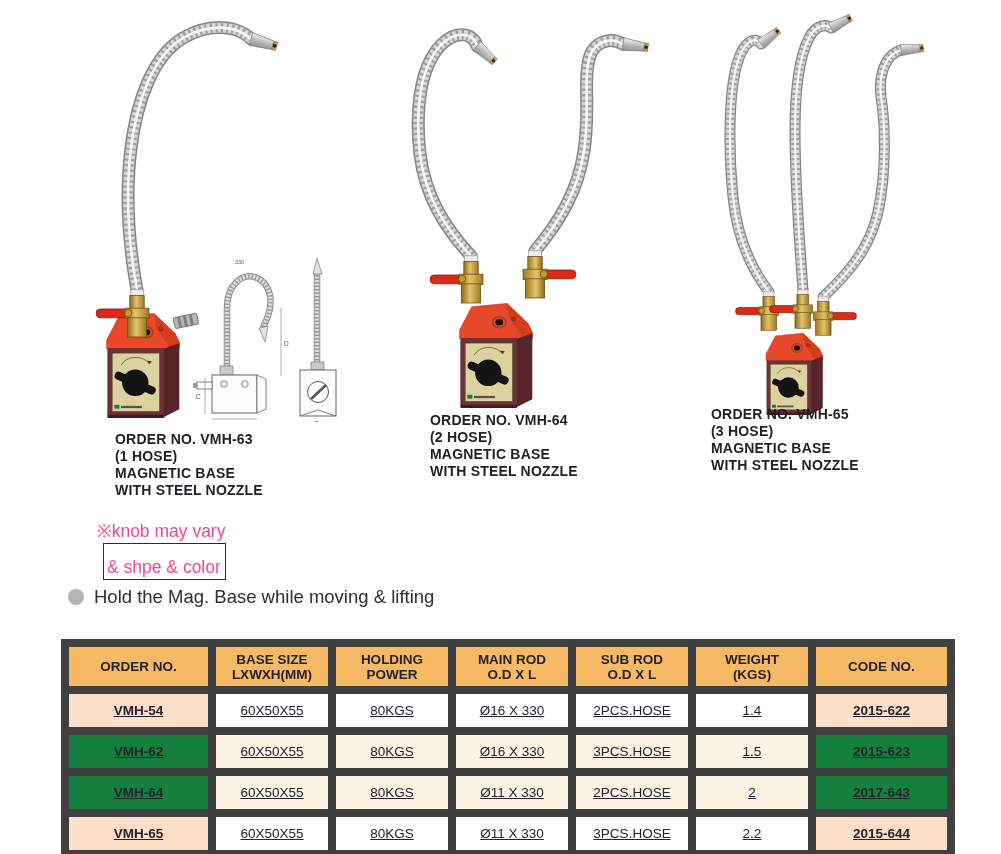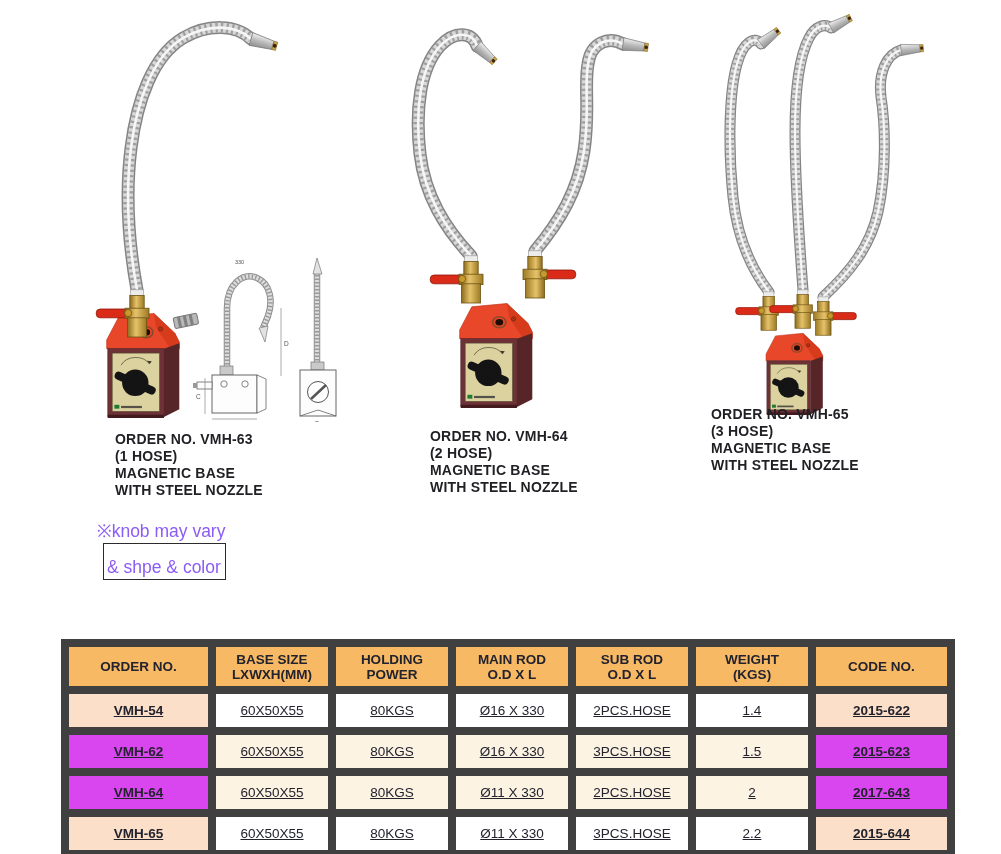--- a/index.html
+++ b/index.html
@@ -5,21 +5,21 @@
   html,body{margin:0;padding:0;background:#ffffff;}
   .page{
     position:relative;width:1001px;height:854px;background:#ffffff;
     font-family:"Liberation Sans",sans-serif;overflow:hidden;
   }
   .pfig{position:absolute;}
   .plabel{
     position:absolute;font-weight:bold;font-size:14px;line-height:17px;
     white-space:pre-line;color:#1f1f24;letter-spacing:.2px;
   }
-  .knob-note{position:absolute;left:97px;top:520px;font-size:17.5px;color:#8b5cf6;line-height:22px;}
+  .knob-note{position:absolute;left:97px;top:520px;font-size:17.5px;color:#ec4899;line-height:22px;}
   .knob-note .boxed{
     display:inline-block;border:1.4px solid #2b2b2b;padding:12px 4px 1px 3px;margin-left:6px;margin-top:1px;
   }
   .hold-note{
     position:absolute;left:68px;top:586px;display:flex;align-items:center;gap:10px;
     font-size:18.5px;color:#2e2e2e;
   }
   .bullet{width:16px;height:16px;border-radius:50%;background:#b5b5b5;flex:0 0 auto;}
   table.spec{
     position:absolute;left:61px;top:639px;width:886px;
@@ -27,21 +27,21 @@
     font-size:13.5px;color:#23232e;border:3px solid #161616;
   }
   .spec th,.spec td{border:8px solid #404040;text-align:center;vertical-align:middle;padding:0;overflow:hidden;}
   .spec th{
     background:#f8b964;font-weight:bold;height:39px;
     white-space:pre-line;line-height:15px;font-size:13.5px;
   }
   .spec td{height:33px;background:#ffffff;font-weight:normal;text-decoration:underline;}
   .spec td.accent{background:#fbdfc8;font-weight:bold;}
   .spec tr.stripe td{background:#fdf3e3;}
-  .spec tr.stripe td.accent{background:#d946ef;border-radius:7px;}
+  .spec tr.stripe td.accent{background:#15803d;border-radius:7px;}
   svg text{font-family:"Liberation Sans",sans-serif;}
 </style>
 </head>
 <body>
 
 <div class="page">
 
   <svg width="0" height="0" style="position:absolute" aria-hidden="true">
     <defs>
       <linearGradient id="brassG" x1="0" y1="0" x2="1" y2="0">
@@ -196,34 +196,38 @@
     <use href="#valve" transform="translate(151,291) scale(-0.65,0.65)"></use>
     <use href="#nozzle" transform="translate(66,42) rotate(-38) scale(0.8)"></use>
     <use href="#nozzle" transform="translate(136,26) rotate(-28) scale(0.8)"></use>
     <use href="#nozzle" transform="translate(206,48) rotate(-5) scale(0.8)"></use>
   </svg>
 
   <div class="plabel" style="left:115px;top:431px">ORDER NO. VMH-63
  (1 HOSE)
 MAGNETIC BASE
 WITH STEEL NOZZLE</div>
-  <div class="plabel" style="left:430px;top:428px">ORDER NO. VMH-64
+  <div class="plabel" style="left:430px;top:412px">ORDER NO. VMH-64
  (2 HOSE)
 MAGNETIC BASE
 WITH STEEL NOZZLE</div>
   <div class="plabel" style="left:711px;top:406px">ORDER NO. VMH-65
  (3 HOSE)
 MAGNETIC BASE
 WITH STEEL NOZZLE</div>
 
   <div class="knob-note">
     <div>※knob may vary</div>
     <span class="boxed">&amp; shpe &amp; color</span>
   </div>
 
+  <div class="hold-note">
+    <span class="bullet"></span>
+    <span>Hold the Mag. Base while moving &amp; lifting</span>
+  </div>
 
   <table class="spec">
     <colgroup>
       <col style="width:147px">
         <col style="width:120px">
         <col style="width:120px">
       <col style="width:120px">
         <col style="width:120px">
         <col style="width:120px">
       <col style="width:139px">

